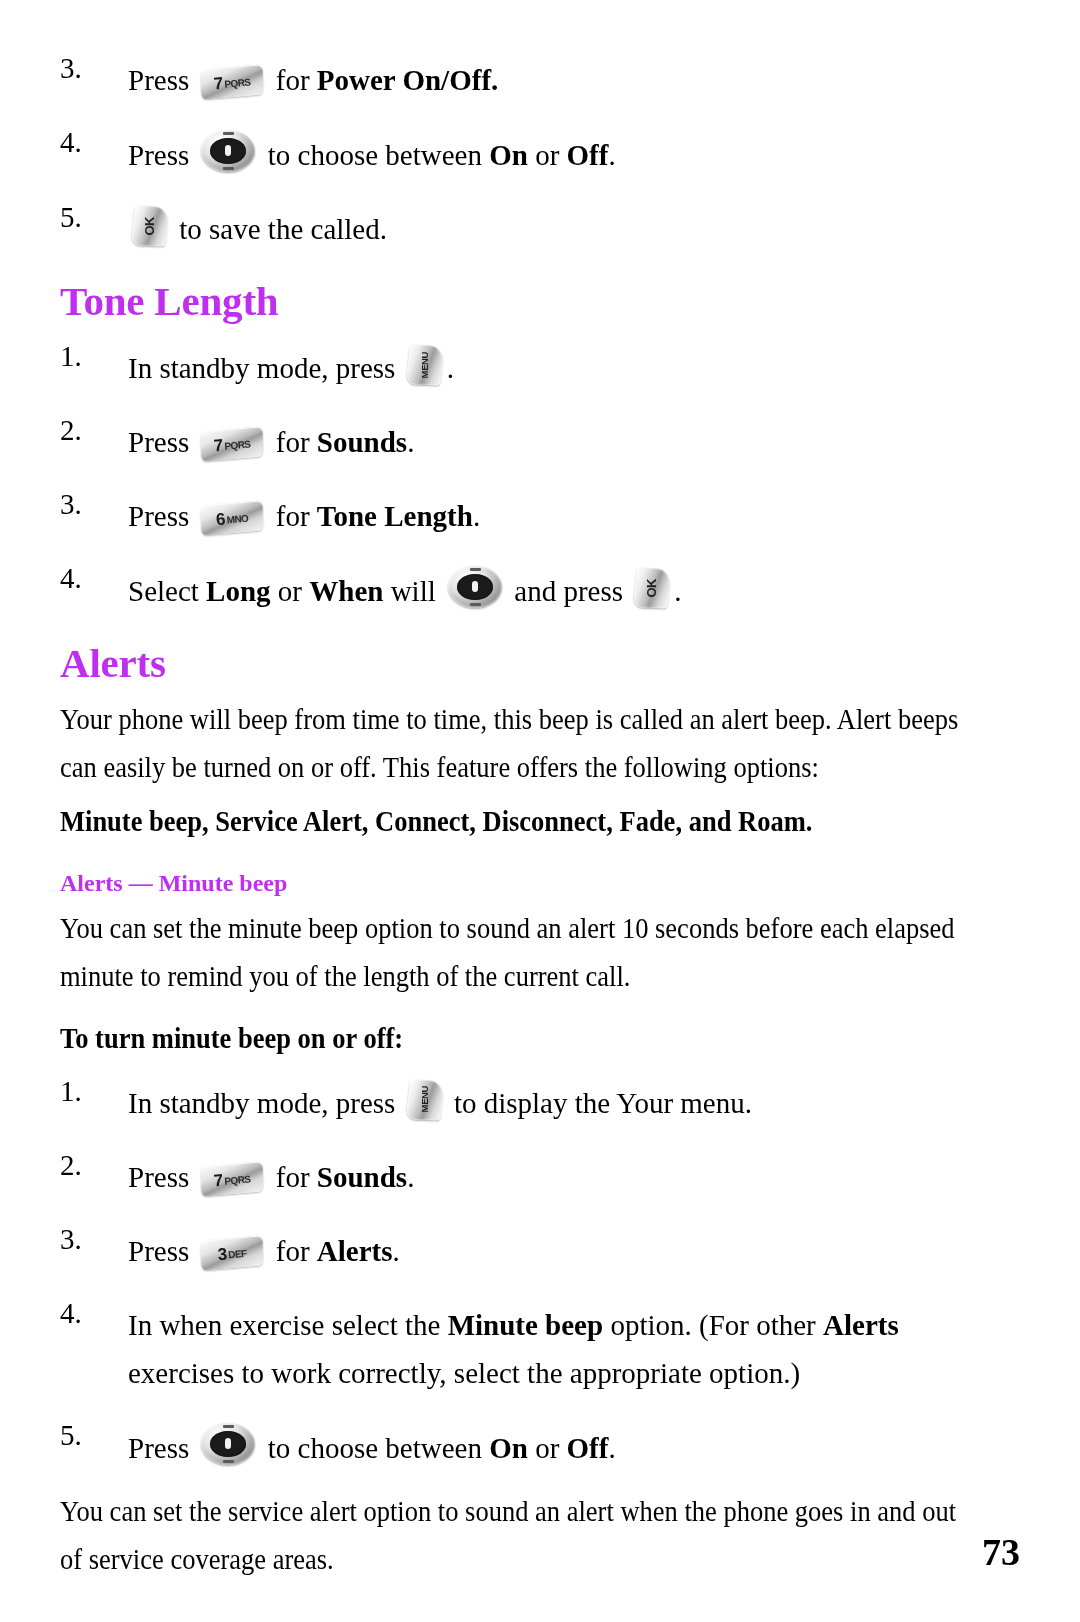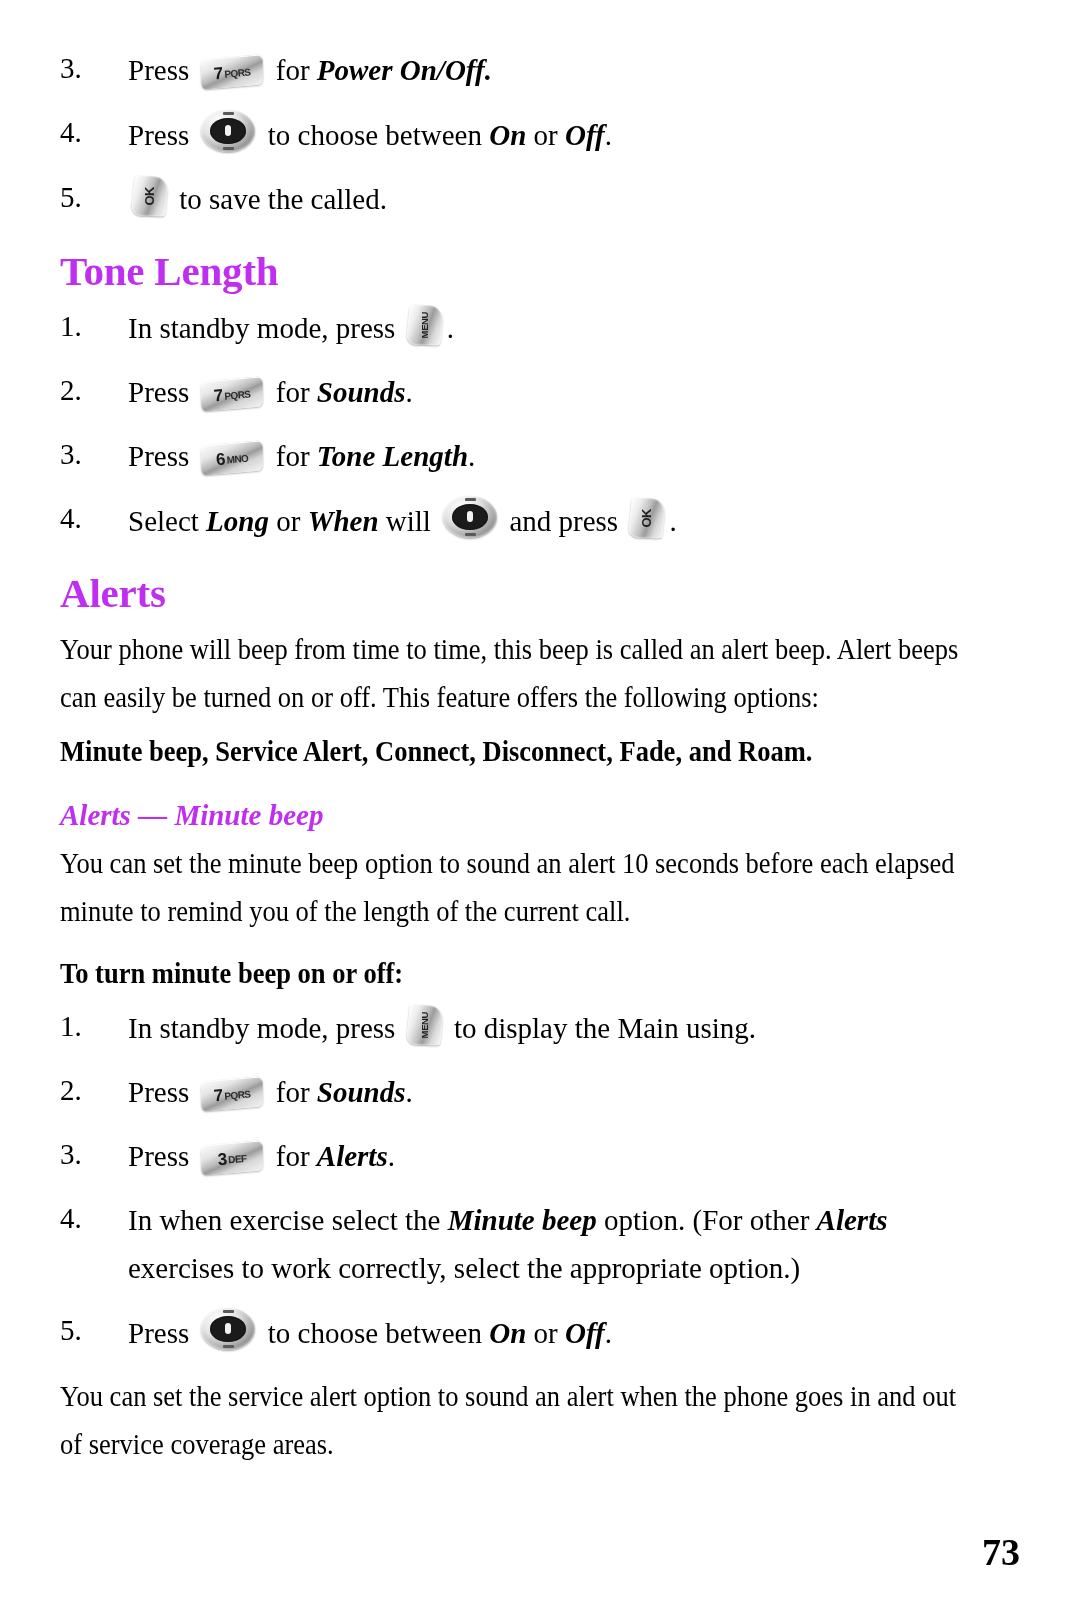--- a/index.html
+++ b/index.html
@@ -34,26 +34,25 @@
     font-family: "Liberation Serif", "DejaVu Serif", serif;
     font-size: 41px;
     font-weight: bold;
     color: #c02ff0;
     margin: 26px 0 10px 0;
     letter-spacing: -0.2px;
     line-height: 1.1;
   }
   h2.h-minor {
     font-family: "Liberation Serif", "DejaVu Serif", serif;
-    font-size: 29px;
+    font-size: 24px;
     font-weight: bold;
     color: #c02ff0;
     margin: 24px 0 8px 0;
     line-height: 1.1;
-    font-style: italic;
   }
 
   
   p.body {
     font-size: 28.5px;
     line-height: 48px;
     margin: 6px 0 6px 0;
     text-align: left;
     transform: scaleX(0.93);
     transform-origin: left center;
@@ -88,22 +87,23 @@
   .step-num {
     width: 68px;
     flex: 0 0 68px;
     font-size: 29px;
     line-height: 44px;
   }
   .step-text {
     flex: 1 1 auto;
     font-size: 29px;
     line-height: 48px;
-  }
-  .step-text b { font-weight: bold; font-style: italic; }
+    margin-top: 10px;
+  }
+  .step-text b { font-weight: bold; }
 
   
   .key {
     display: inline-block;
     vertical-align: -7px;
     position: relative;
     margin: 0 5px;
   }
 
   
@@ -372,21 +372,21 @@
       <li class="step">
         <span class="step-num">1.</span>
         <span class="step-text">
           <span>In standby mode, press</span>
           <span class="key key-soft">
             <span class="body"></span>
             <span class="vlabel">
                 <span>MENU</span>
               </span>
           </span>
-          <span>to display the Main using.</span>
+          <span>to display the Your menu.</span>
         </span>
       </li>
 
       <li class="step">
         <span class="step-num">2.</span>
         <span class="step-text">
           <span>Press</span>
           <span class="key key-num">
             <span class="kface">
               <span class="kdigit">7</span>

